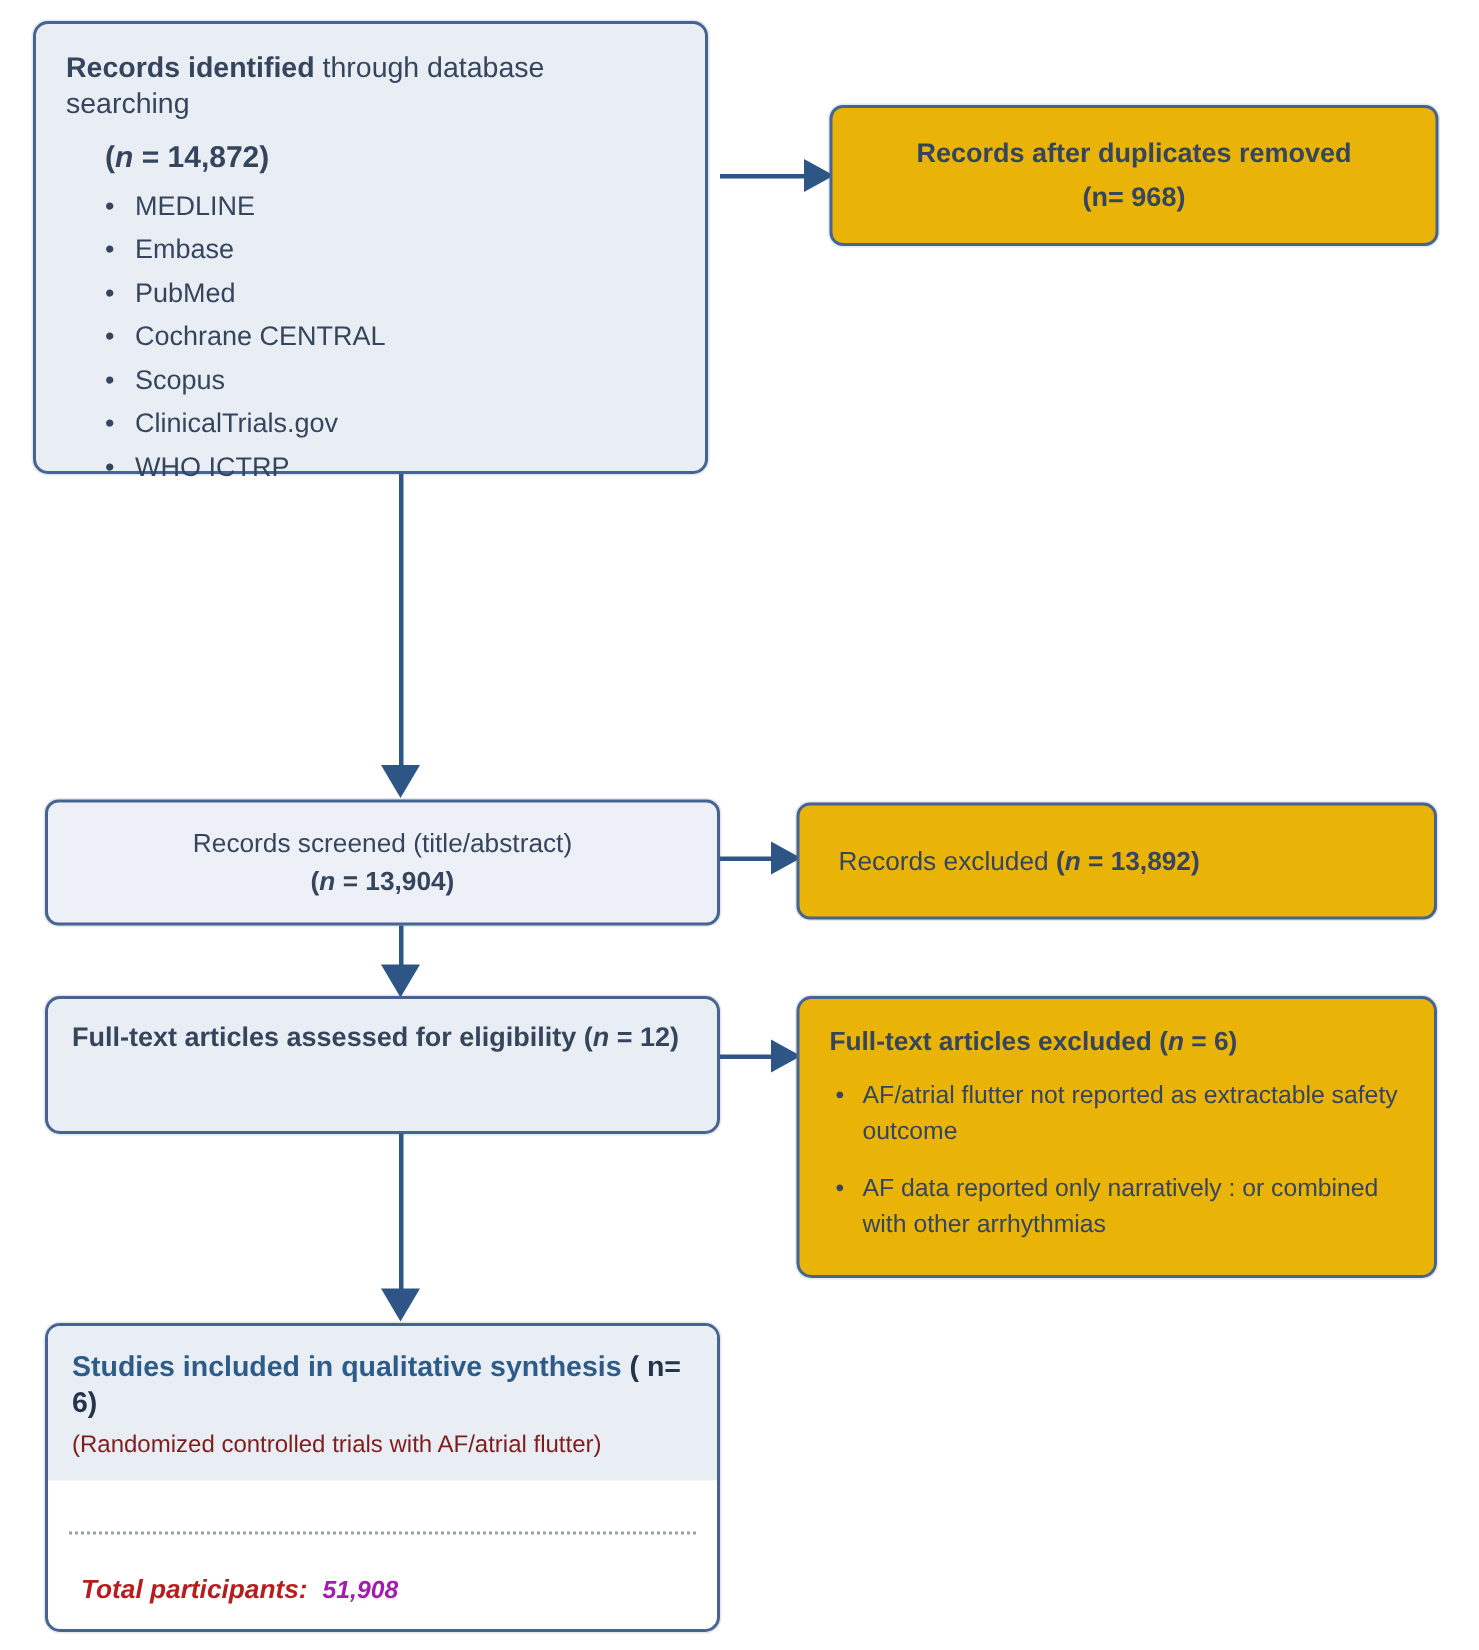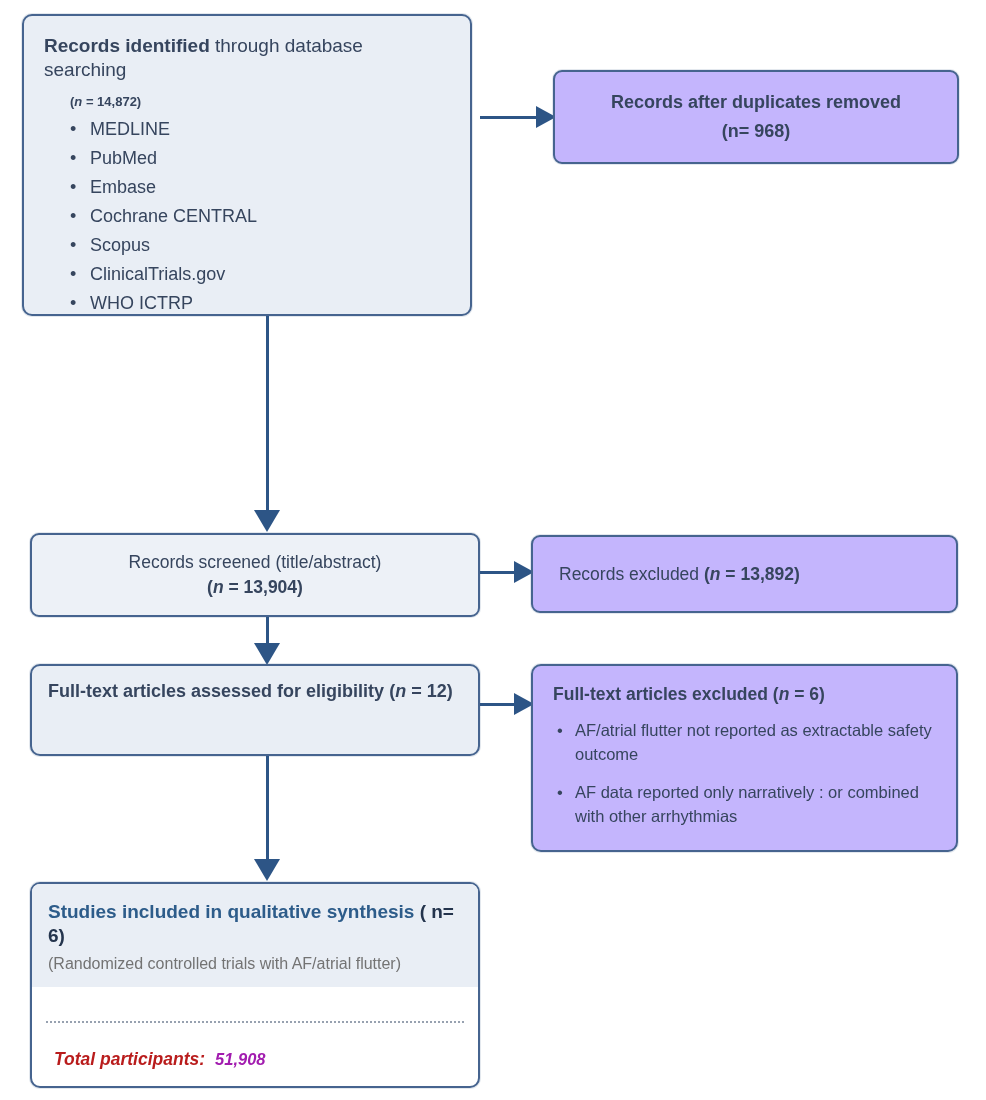--- a/index.html
+++ b/index.html
@@ -18,27 +18,27 @@
   }
   .box {
     position: absolute;
     border: 2px solid #46648f;
     border-radius: 10px;
     box-sizing: border-box;
     box-shadow: 0 0 0 1px rgba(70,100,143,0.15);
   }
   .fill-blue  { background: #e9eef5; }
   .fill-blue2 { background: #edf1f7; }
-  .fill-white { background: #c4b5fd; }
+  .fill-white { background: #eab308; }
 
   
   #box-identified { left: 22px; top: 14px; width: 450px; height: 302px; padding: 18px 20px; }
   #box-identified .title { font-size: 19px; line-height: 1.25; }
   #box-identified .title b { font-weight: bold; }
-  #box-identified .count { margin: 12px 0 6px 26px; font-size: 13px; font-weight: bold; }
+  #box-identified .count { margin: 12px 0 6px 26px; font-size: 20px; font-weight: bold; }
   .n-italic { font-style: italic; font-weight: bold; }
   #box-identified ul { list-style: none; margin: 0 0 0 26px; padding: 0; }
   #box-identified li { font-size: 18px; line-height: 29px; padding-left: 20px; position: relative; }
   #box-identified li::before { content: "•"; position: absolute; left: 0; top: 0; font-size: 18px; }
 
   
   #box-duplicates { left: 553px; top: 70px; width: 406px; height: 94px;
     display: flex; flex-direction: column; justify-content: center; align-items: center;
     text-align: center; border-radius: 9px; }
   #box-duplicates .line1 { font-size: 18px; font-weight: bold; }
@@ -66,21 +66,21 @@
   #box-fulltext-excluded .title { font-size: 17.5px; font-weight: bold; }
   #box-fulltext-excluded ul { list-style: none; margin: 6px 0 0 4px; padding: 0; }
   #box-fulltext-excluded li { font-size: 16.5px; line-height: 1.45; padding-left: 18px; position: relative; margin-top: 14px; }
   #box-fulltext-excluded li::before { content: "•"; position: absolute; left: 0; top: 0; }
 
   
   #box-included { left: 30px; top: 882px; width: 450px; height: 206px; background: #ffffff; overflow: hidden; }
   #box-included .header { background: #e9eef5; padding: 16px 16px 14px 16px; }
   #box-included .title { font-size: 19px; font-weight: bold; color: #2d5c8a; line-height: 1.25; }
   #box-included .title .count { color: #24344d; }
-  #box-included .subtitle { font-size: 16px; margin-top: 7px; color: #737373; }
+  #box-included .subtitle { font-size: 16px; margin-top: 7px; color: #7f1d1d; }
   #box-included .divider { margin: 34px 14px 0 14px; border-top: 2px dotted #97a1b0; height: 0; }
   #box-included .total-row { margin: 26px 0 0 22px; font-style: italic; font-weight: bold; }
   #box-included .total-label { font-size: 17.5px; color: #b91c1c; }
   #box-included .total-value { font-size: 16.5px; color: #a21caf; margin-left: 10px; }
 
   
   .h-line { position: absolute; height: 3px; background: #2d5586; }
   .v-line { position: absolute; width: 3px; background: #2d5586; }
   .head-right { position: absolute; width: 0; height: 0;
     border-top: 11px solid transparent; border-bottom: 11px solid transparent;
@@ -92,22 +92,22 @@
 </head>
 <body>
 
 <div id="canvas">
 
   <div class="box fill-blue" id="box-identified">
     <div class="title"><b>Records identified</b><span> through database searching</span></div>
     <div class="count"><span>(</span><span class="n-italic">n</span><span> = 14,872)</span></div>
     <ul>
         <li>MEDLINE</li>
+        <li>Embase</li>
         <li>PubMed</li>
-        <li>Embase</li>
         <li>Cochrane CENTRAL</li>
         <li>Scopus</li>
         <li>ClinicalTrials.gov</li>
         <li>WHO ICTRP</li>
       </ul>
   </div>
 
   <div class="h-line" style="left:480px; top:116px; width:58px;"></div>
   <div class="head-right" style="left:536px; top:106px;"></div>
 

